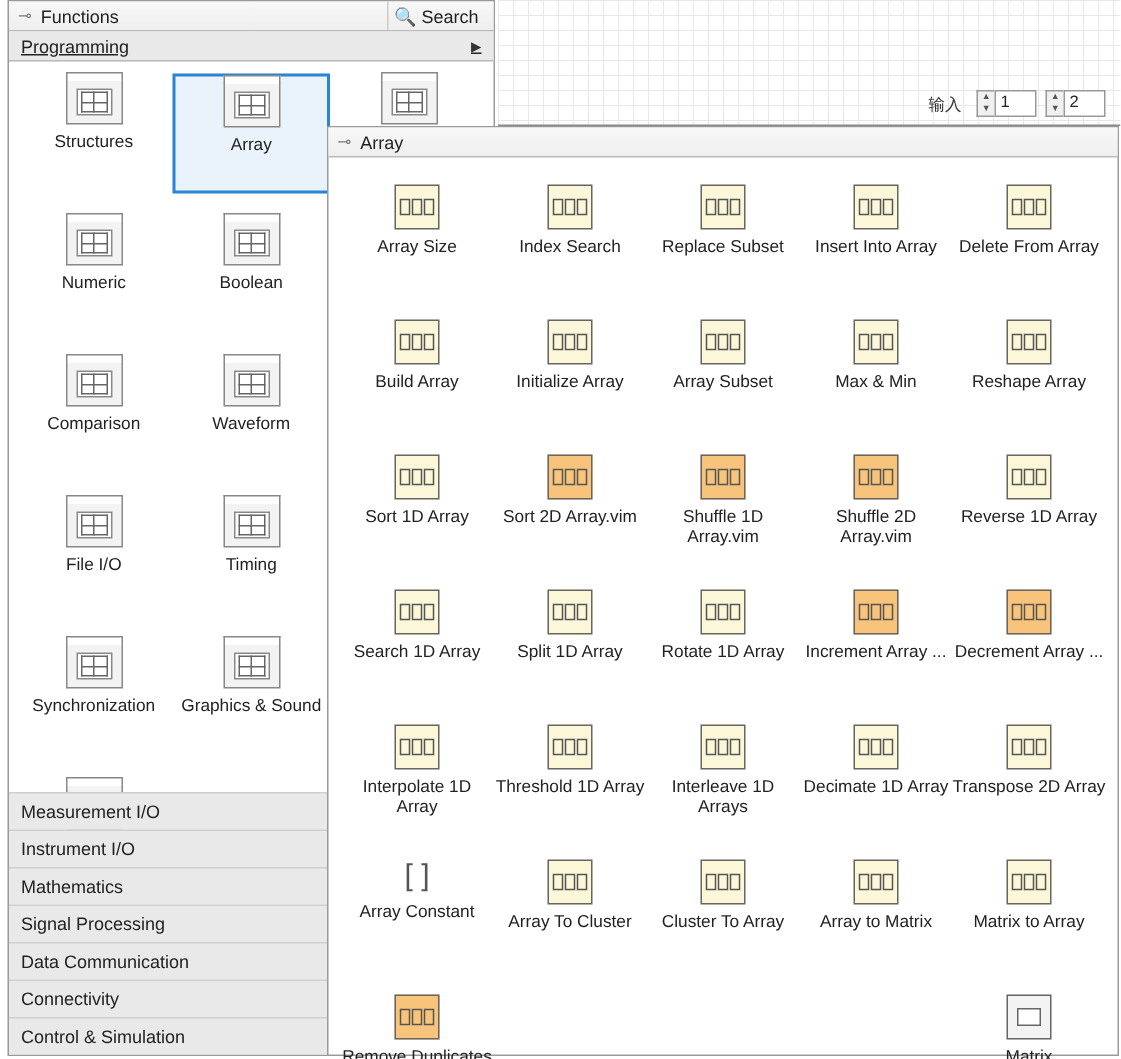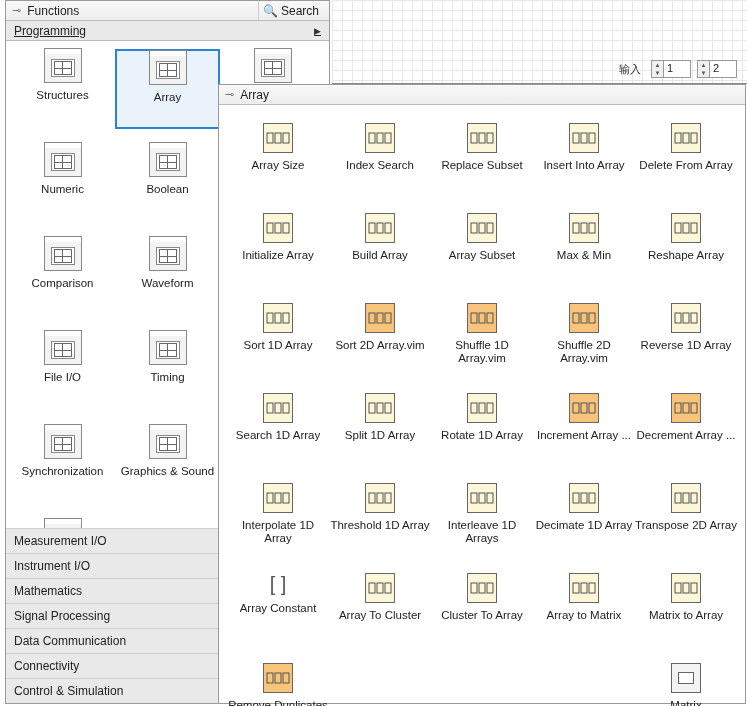--- a/index.html
+++ b/index.html
@@ -375,31 +375,31 @@
         <div class="alabel">Delete From Array</div>
       </div>
       <div class="acell">
         <div class="aico">
           <svg viewBox="0 0 26 26">
             <rect x="2" y="8" width="6" height="10" fill="none" stroke="#555"></rect>
             <rect x="10" y="8" width="6" height="10" fill="none" stroke="#555"></rect>
             <rect x="18" y="8" width="6" height="10" fill="none" stroke="#555"></rect>
           </svg>
         </div>
+        <div class="alabel">Build Array</div>
+      </div>
+      <div class="acell">
+        <div class="aico">
+          <svg viewBox="0 0 26 26">
+            <rect x="2" y="8" width="6" height="10" fill="none" stroke="#555"></rect>
+            <rect x="10" y="8" width="6" height="10" fill="none" stroke="#555"></rect>
+            <rect x="18" y="8" width="6" height="10" fill="none" stroke="#555"></rect>
+          </svg>
+        </div>
         <div class="alabel">Initialize Array</div>
-      </div>
-      <div class="acell">
-        <div class="aico">
-          <svg viewBox="0 0 26 26">
-            <rect x="2" y="8" width="6" height="10" fill="none" stroke="#555"></rect>
-            <rect x="10" y="8" width="6" height="10" fill="none" stroke="#555"></rect>
-            <rect x="18" y="8" width="6" height="10" fill="none" stroke="#555"></rect>
-          </svg>
-        </div>
-        <div class="alabel">Build Array</div>
       </div>
       <div class="acell">
         <div class="aico">
           <svg viewBox="0 0 26 26">
             <rect x="2" y="8" width="6" height="10" fill="none" stroke="#555"></rect>
             <rect x="10" y="8" width="6" height="10" fill="none" stroke="#555"></rect>
             <rect x="18" y="8" width="6" height="10" fill="none" stroke="#555"></rect>
           </svg>
         </div>
         <div class="alabel">Array Subset</div>

